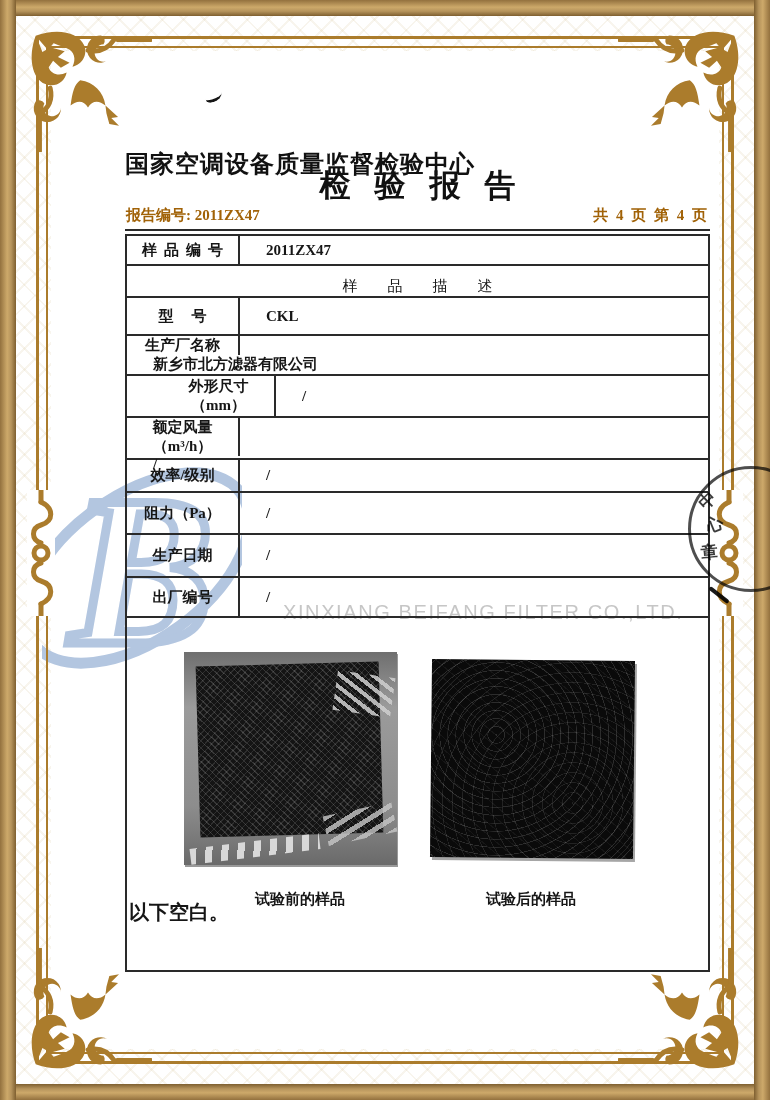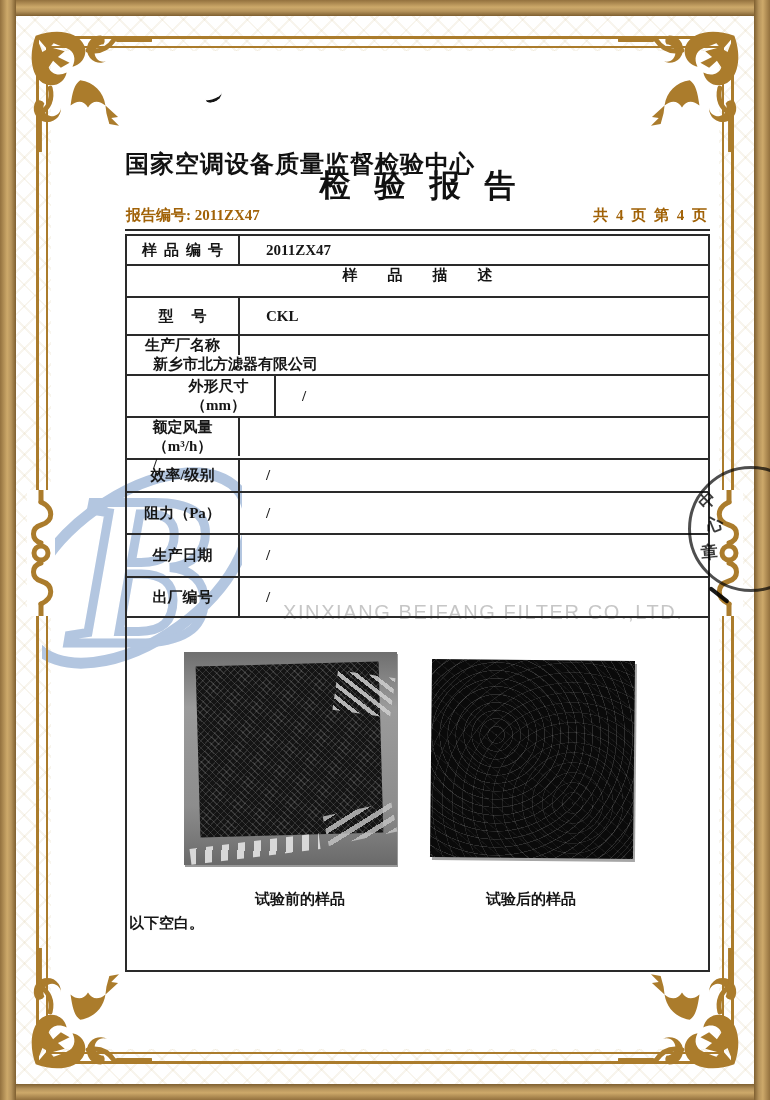--- a/index.html
+++ b/index.html
@@ -50,21 +50,21 @@
   
   .spec-table{position:absolute;left:125px;top:234px;width:585px;height:738px;z-index:2;
               border:2px solid #2a2a2a;box-sizing:border-box;font-size:15px;color:#161616;}
   .t-row{display:flex;border-bottom:2px solid #2a2a2a;box-sizing:border-box;background:transparent;}
   .t-label{width:113px;border-right:2px solid #2a2a2a;box-sizing:border-box;display:flex;
            align-items:center;justify-content:center;font-weight:bold;text-align:center;}
   .t-value{flex:1;display:flex;align-items:center;padding-left:26px;font-weight:600;}
   .r0{height:30px;} .r1{height:32px;} .r2{height:38px;} .r3{height:40px;flex-direction:column;}
   .r4{height:42px;padding-left:36px;} .r5{height:42px;flex-direction:column;} .r6{height:33px;} .r7{height:42px;}
   .r8{height:43px;} .r9{height:40px;}
-  .section-row{justify-content:center;align-items:flex-start;display:flex;font-weight:bold;}
+  .section-row{justify-content:center;align-items:flex-end;display:flex;font-weight:normal;}
   .section-row .sec-text{letter-spacing:30px;text-indent:30px;}
   .ls8{letter-spacing:7px;text-indent:7px;} .ls16{letter-spacing:18px;text-indent:18px;}
   .remark-row{position:relative;height:352px;border-bottom:none;display:block;}
   .remark-line{position:absolute;left:10px;top:8px;width:560px;font-weight:bold;}
 
   
   .photo{position:absolute;z-index:2;}
   .photo-before{left:57px;top:34px;width:213px;height:213px;
      background:linear-gradient(180deg,#6f6f6f,#9b9b9b 26%,#8d8d8d 72%,#6a6a6a);
      box-shadow:1px 2px 0 rgba(0,0,0,.4);}
@@ -80,21 +80,21 @@
      background:repeating-linear-gradient(160deg,#c6c6c6 0 5px, rgba(198,198,198,0) 5px 12px);transform:rotate(-12deg);opacity:.8;}
   .photo-after{left:304px;top:42px;width:203px;height:198px;background:#0a0a0a;transform:rotate(.6deg);
      background-image:
        repeating-radial-gradient(circle at 32% 38%, rgba(255,255,255,.14) 0 .6px, transparent 1px 8px),
        repeating-radial-gradient(circle at 70% 72%, rgba(255,255,255,.10) 0 .6px, transparent 1px 10px),
        repeating-linear-gradient(40deg, rgba(255,255,255,.05) 0 1px, transparent 1px 9px);
      box-shadow:2px 3px 0 rgba(0,0,0,.35);}
   .caption{position:absolute;top:272px;width:200px;text-align:center;font-size:15px;font-weight:bold;z-index:2;}
   .caption-before{left:73px;}
   .caption-after{left:304px;}
-  .blank-note{position:absolute;left:2px;top:296px;font-size:15px;font-weight:bold;z-index:2;}
+  .blank-note{position:absolute;left:2px;top:281px;font-size:20px;font-weight:bold;z-index:2;}
 
   
   .stamp{position:absolute;left:688px;top:466px;width:120px;height:120px;z-index:5;
          border:3.5px solid rgba(28,28,28,.78);border-radius:50%;mix-blend-mode:multiply;}
   .stamp::after{content:"";position:absolute;left:16px;bottom:-8px;width:24px;height:4px;
          background:#1a1a1a;transform:rotate(38deg);border-radius:2px;}
   .stamp span{position:absolute;font-size:17px;font-weight:bold;color:rgba(25,25,25,.85);}
   .stamp .s1{left:8px;top:20px;transform:rotate(-44deg);}
   .stamp .s2{left:15px;top:44px;transform:rotate(-22deg);}
   .stamp .s3{left:10px;top:72px;transform:rotate(-6deg);}

